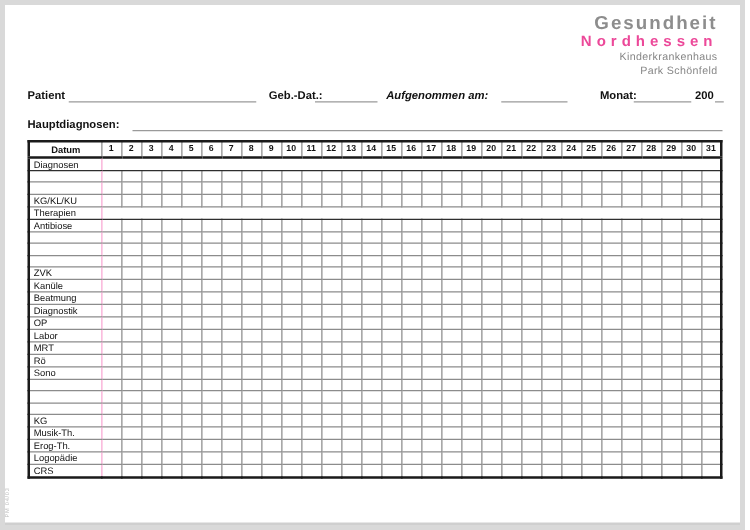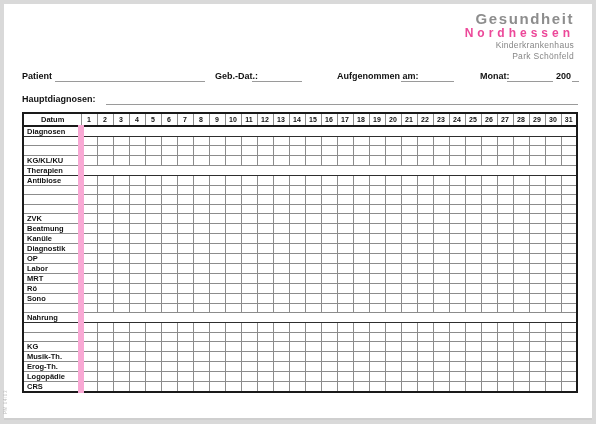--- a/index.html
+++ b/index.html
@@ -24,22 +24,22 @@
   }
   table.grid col.labelcol{width:58px;}
   table.grid th,table.grid td{border:1px solid #8c8c8c;padding:0;margin:0;}
   table.grid thead th{
     height:11px;font-size:7px;font-weight:bold;text-align:center;
     border-bottom:2px solid #1a1a1a;vertical-align:middle;
   }
   table.grid thead th.corner{text-align:left;padding-left:17px;font-size:7.5px;}
   table.grid tbody tr{height:9.4px;}
   table.grid tbody th.rowlabel{
-    font-size:7.5px;font-weight:bold;text-align:left;padding-left:3px;
-    vertical-align:middle;white-space:nowrap;border-right:6px solid #f9a8d4;
+    font-size:7.5px;font-weight:normal;text-align:left;padding-left:3px;
+    vertical-align:middle;white-space:nowrap;border-right:1px solid #f9a8d4;
   }
   table.grid tr.band-row th,
   table.grid tr.band-row td{border-top:1px solid #2e2e2e;border-bottom:1px solid #2e2e2e;}
   table.grid td.band{border-left:none;}
   
   .form-code{
     position:absolute;left:3px;top:368px;width:10px;height:46px;
     writing-mode:vertical-rl;transform:rotate(180deg);
     font-size:4.5px;color:#bdbdbd;letter-spacing:.6px;
   }
@@ -55,21 +55,21 @@
     <div class="logo-sub">Kinderkrankenhaus</div>
     <div class="logo-sub">Park Schönfeld</div>
   </div>
 
   <span class="flabel" style="left:22px;top:71px;">Patient</span>
   <span class="fline" style="left:55px;top:71px;width:150px;"></span>
 
   <span class="flabel" style="left:215px;top:71px;">Geb.-Dat.:</span>
   <span class="fline" style="left:252px;top:71px;width:50px;"></span>
 
-  <span class="flabel" style="left:337px;top:71px;">Aufgenommen am:</span>
+  <span class="flabel" style="left:309px;top:71px;font-style:italic;">Aufgenommen am:</span>
   <span class="fline" style="left:401px;top:71px;width:53px;"></span>
 
   <span class="flabel" style="left:480px;top:71px;">Monat:</span>
   <span class="fline" style="left:507px;top:71px;width:46px;"></span>
 
   <span class="flabel" style="left:556px;top:71px;">200</span>
   <span class="fline" style="left:572px;top:71px;width:7px;"></span>
 
   <span class="flabel" style="left:22px;top:94px;">Hauptdiagnosen:</span>
   <span class="fline" style="left:106px;top:94px;width:472px;"></span>
@@ -389,20 +389,54 @@
           <td></td>
           <td></td>
           <td></td>
           <td></td>
           <td></td>
           <td></td>
           <td></td>
           <td></td>
         </tr>
         <tr>
+          <th class="rowlabel">Kanüle</th>
+          <td></td>
+          <td></td>
+          <td></td>
+          <td></td>
+          <td></td>
+          <td></td>
+          <td></td>
+          <td></td>
+          <td></td>
+          <td></td>
+          <td></td>
+          <td></td>
+          <td></td>
+          <td></td>
+          <td></td>
+          <td></td>
+          <td></td>
+          <td></td>
+          <td></td>
+          <td></td>
+          <td></td>
+          <td></td>
+          <td></td>
+          <td></td>
+          <td></td>
+          <td></td>
+          <td></td>
+          <td></td>
+          <td></td>
+          <td></td>
+          <td></td>
+        </tr>
+        <tr>
           <th class="rowlabel">Beatmung</th>
           <td></td>
           <td></td>
           <td></td>
           <td></td>
           <td></td>
           <td></td>
           <td></td>
           <td></td>
           <td></td>
@@ -423,54 +457,20 @@
           <td></td>
           <td></td>
           <td></td>
           <td></td>
           <td></td>
           <td></td>
           <td></td>
           <td></td>
         </tr>
         <tr>
-          <th class="rowlabel">Kanüle</th>
-          <td></td>
-          <td></td>
-          <td></td>
-          <td></td>
-          <td></td>
-          <td></td>
-          <td></td>
-          <td></td>
-          <td></td>
-          <td></td>
-          <td></td>
-          <td></td>
-          <td></td>
-          <td></td>
-          <td></td>
-          <td></td>
-          <td></td>
-          <td></td>
-          <td></td>
-          <td></td>
-          <td></td>
-          <td></td>
-          <td></td>
-          <td></td>
-          <td></td>
-          <td></td>
-          <td></td>
-          <td></td>
-          <td></td>
-          <td></td>
-          <td></td>
-        </tr>
-        <tr>
           <th class="rowlabel">Diagnostik</th>
           <td></td>
           <td></td>
           <td></td>
           <td></td>
           <td></td>
           <td></td>
           <td></td>
           <td></td>
           <td></td>
@@ -693,24 +693,20 @@
           <td></td>
           <td></td>
           <td></td>
           <td></td>
           <td></td>
           <td></td>
           <td></td>
           <td></td>
           <td></td>
           <td></td>
-        </tr>
-        <tr class="band-row">
-          <th class="rowlabel">Nahrung</th>
-          <td colspan="31" class="band"></td>
         </tr>
         <tr>
           <th class="rowlabel"></th>
           <td></td>
           <td></td>
           <td></td>
           <td></td>
           <td></td>
           <td></td>
           <td></td>

